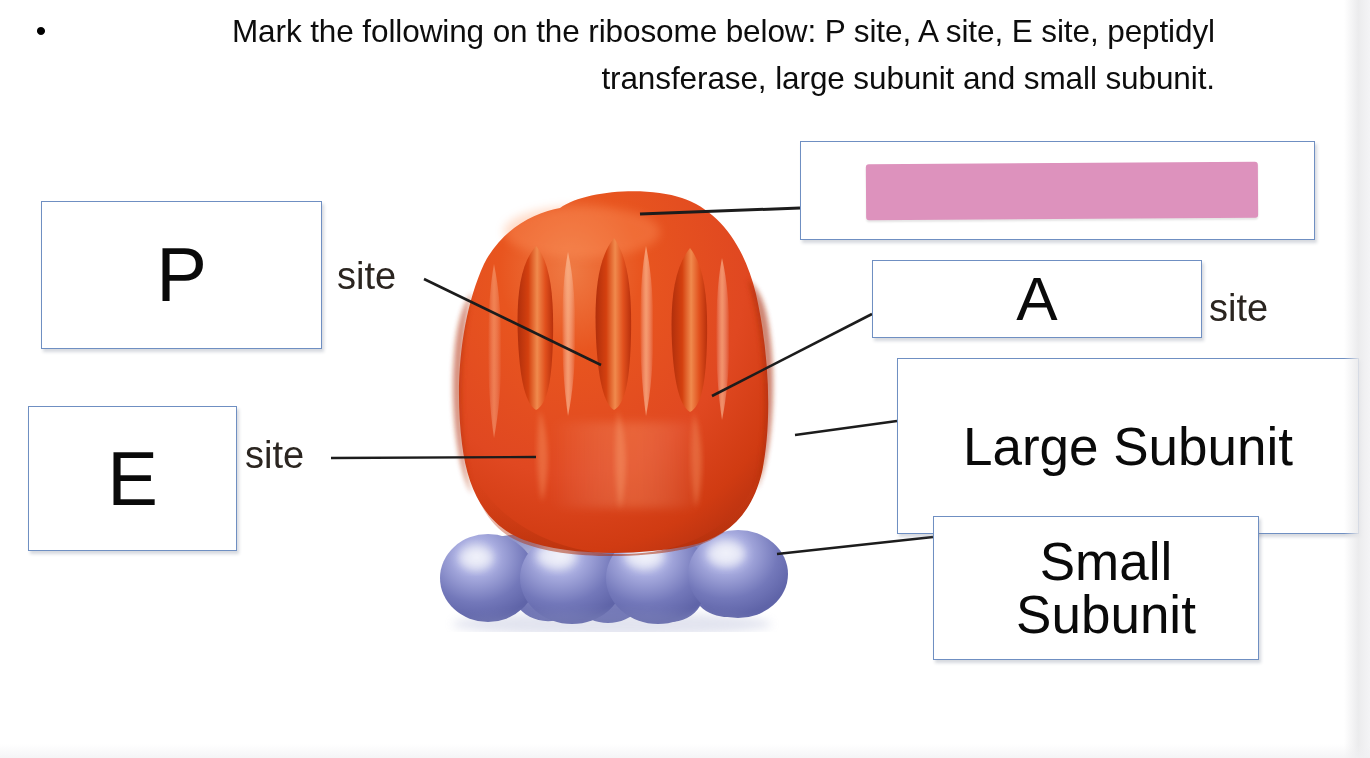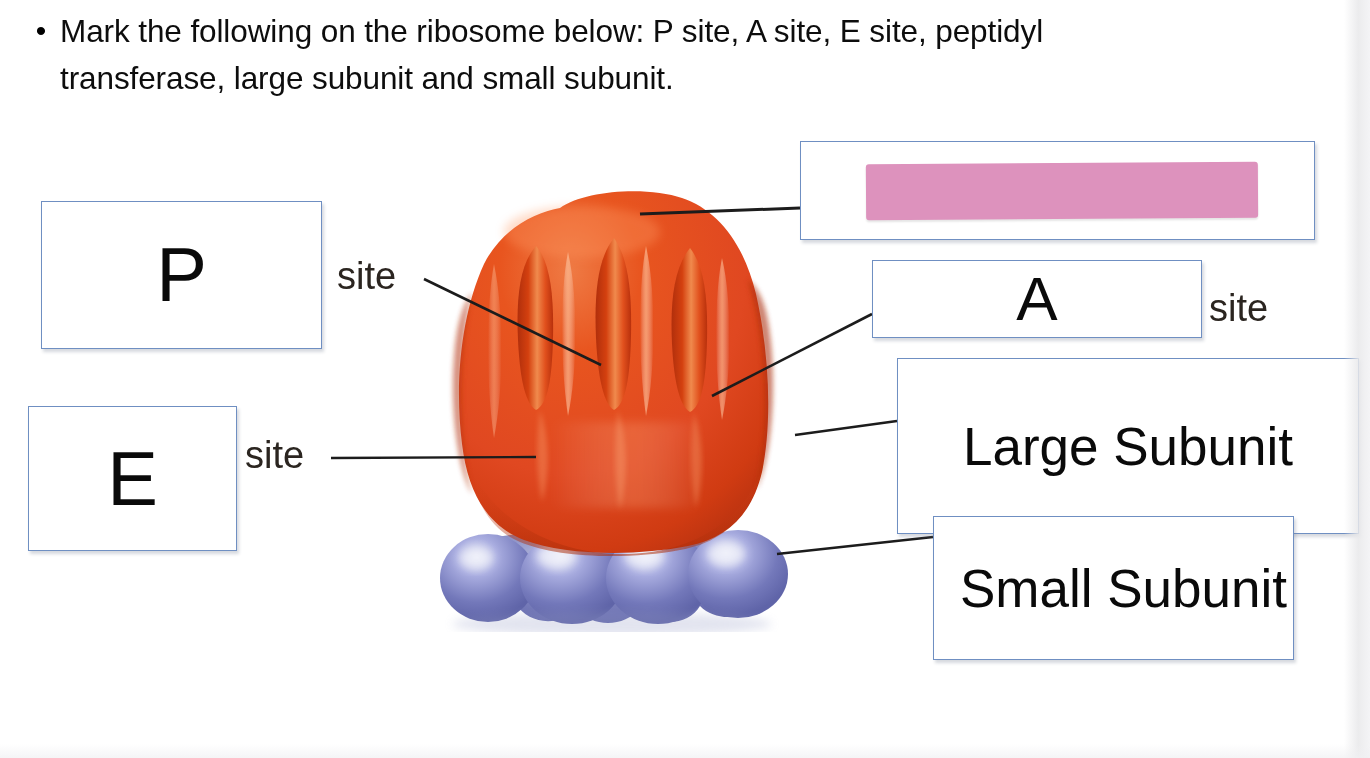--- a/index.html
+++ b/index.html
@@ -49,20 +49,21 @@
     text-align: center;
     flex: none;
   }
   #bullet-text {
     color: #0d0d0d;
     font-size: 31.5px;
     line-height: 47px;
     letter-spacing: -0.1px;
     font-family: "Liberation Sans", sans-serif;
     max-width: 1155px;
+    text-align: right;
   }
 
   
   #ribosome {
     position: absolute;
     left: 432px;
     top: 172px;
     width: 400px;
     height: 460px;
   }
@@ -92,21 +93,21 @@
   #box-e      { left: 28px;  top: 406px; width: 209px; height: 145px; }
   #box-e .boxlabel { font-size: 76px; }
 
   #box-pink   { left: 800px; top: 141px; width: 515px; height: 99px; justify-content: center; }
   #box-a      { left: 872px; top: 260px; width: 330px; height: 78px; }
   #box-a .boxlabel { font-size: 62px; }
 
   #box-large  { left: 897px; top: 358px; width: 462px; height: 176px; }
   #box-large .boxlabel { font-size: 53px; }
 
-  #box-small  { left: 933px; top: 516px; width: 361px; height: 144px; padding-left: 20px; }
+  #box-small  { left: 933px; top: 516px; width: 326px; height: 144px; padding-left: 20px; }
   #box-small .boxlabel { font-size: 53px; }
 
   
   #pink-marker {
     width: 392px;
     height: 56px;
     background: #dd92bd;
     border-radius: 3px;
     transform: rotate(-0.35deg);
     box-shadow: 0 2px 2px rgba(0,0,0,0.10);

